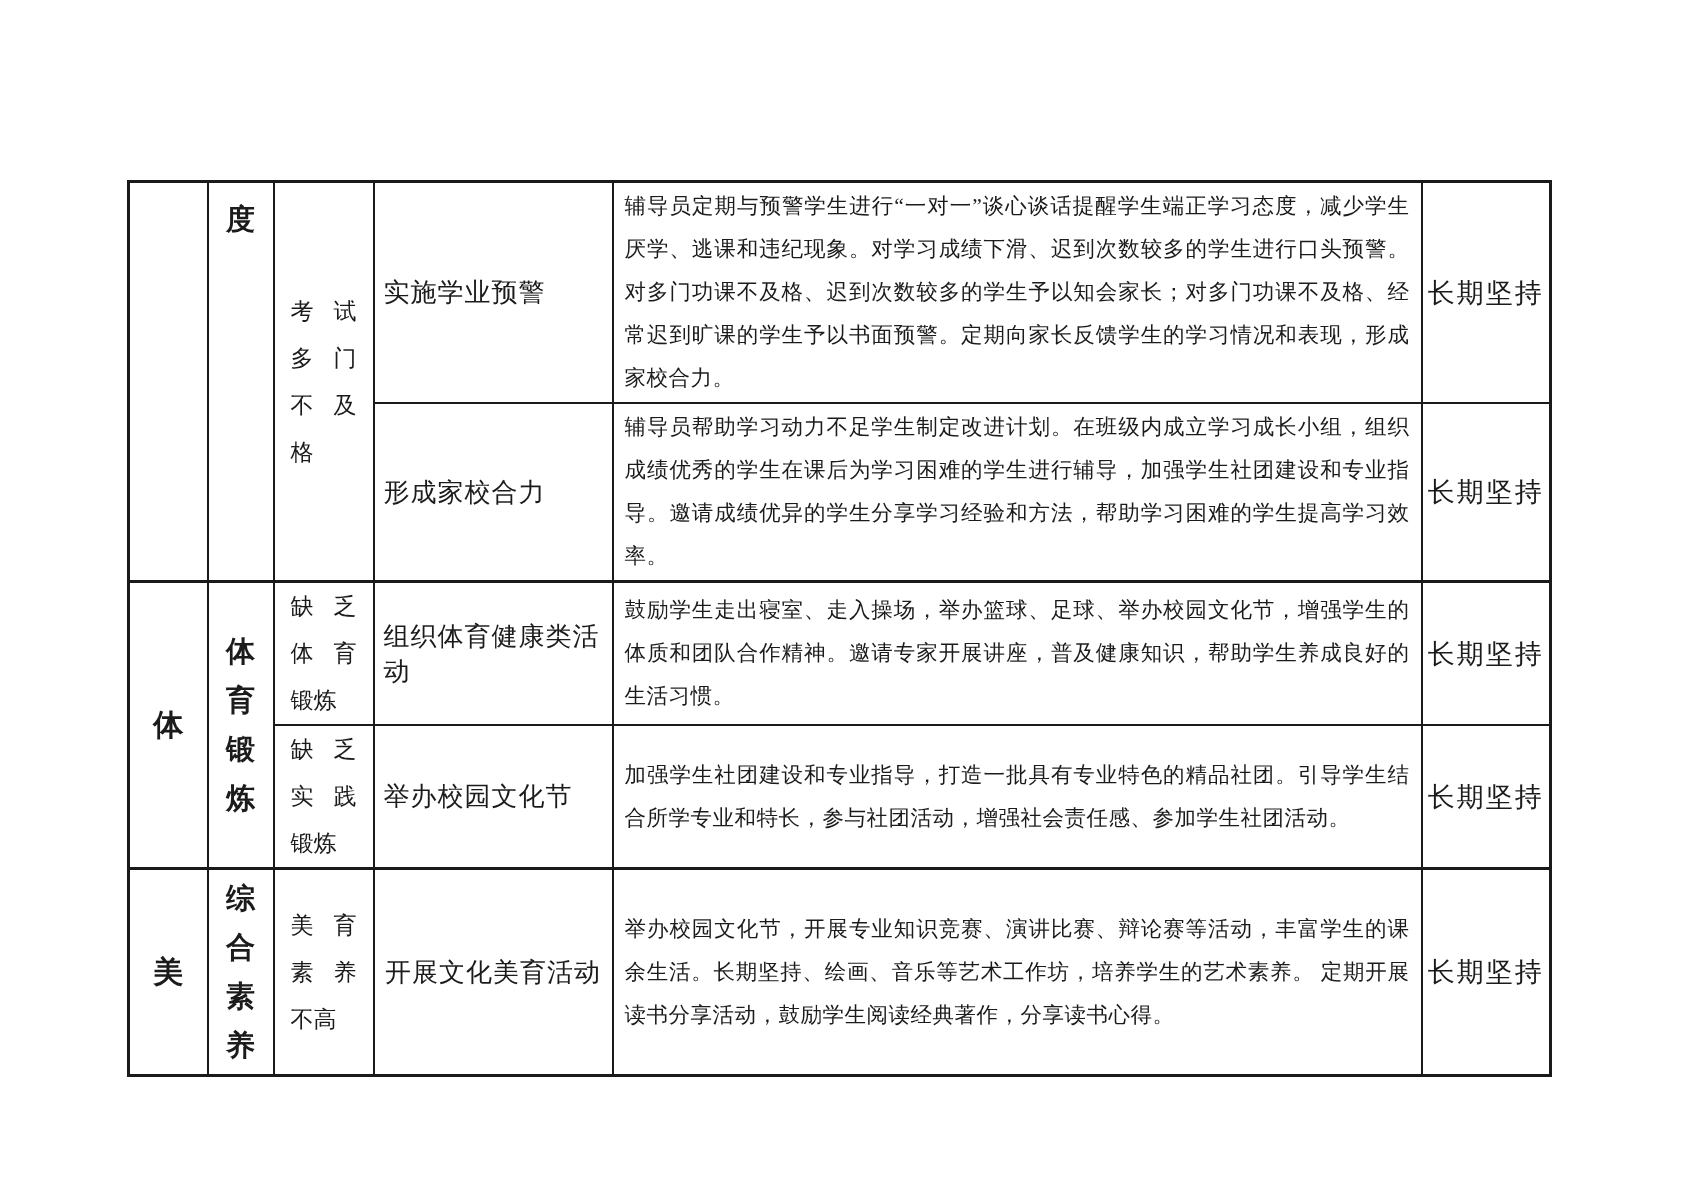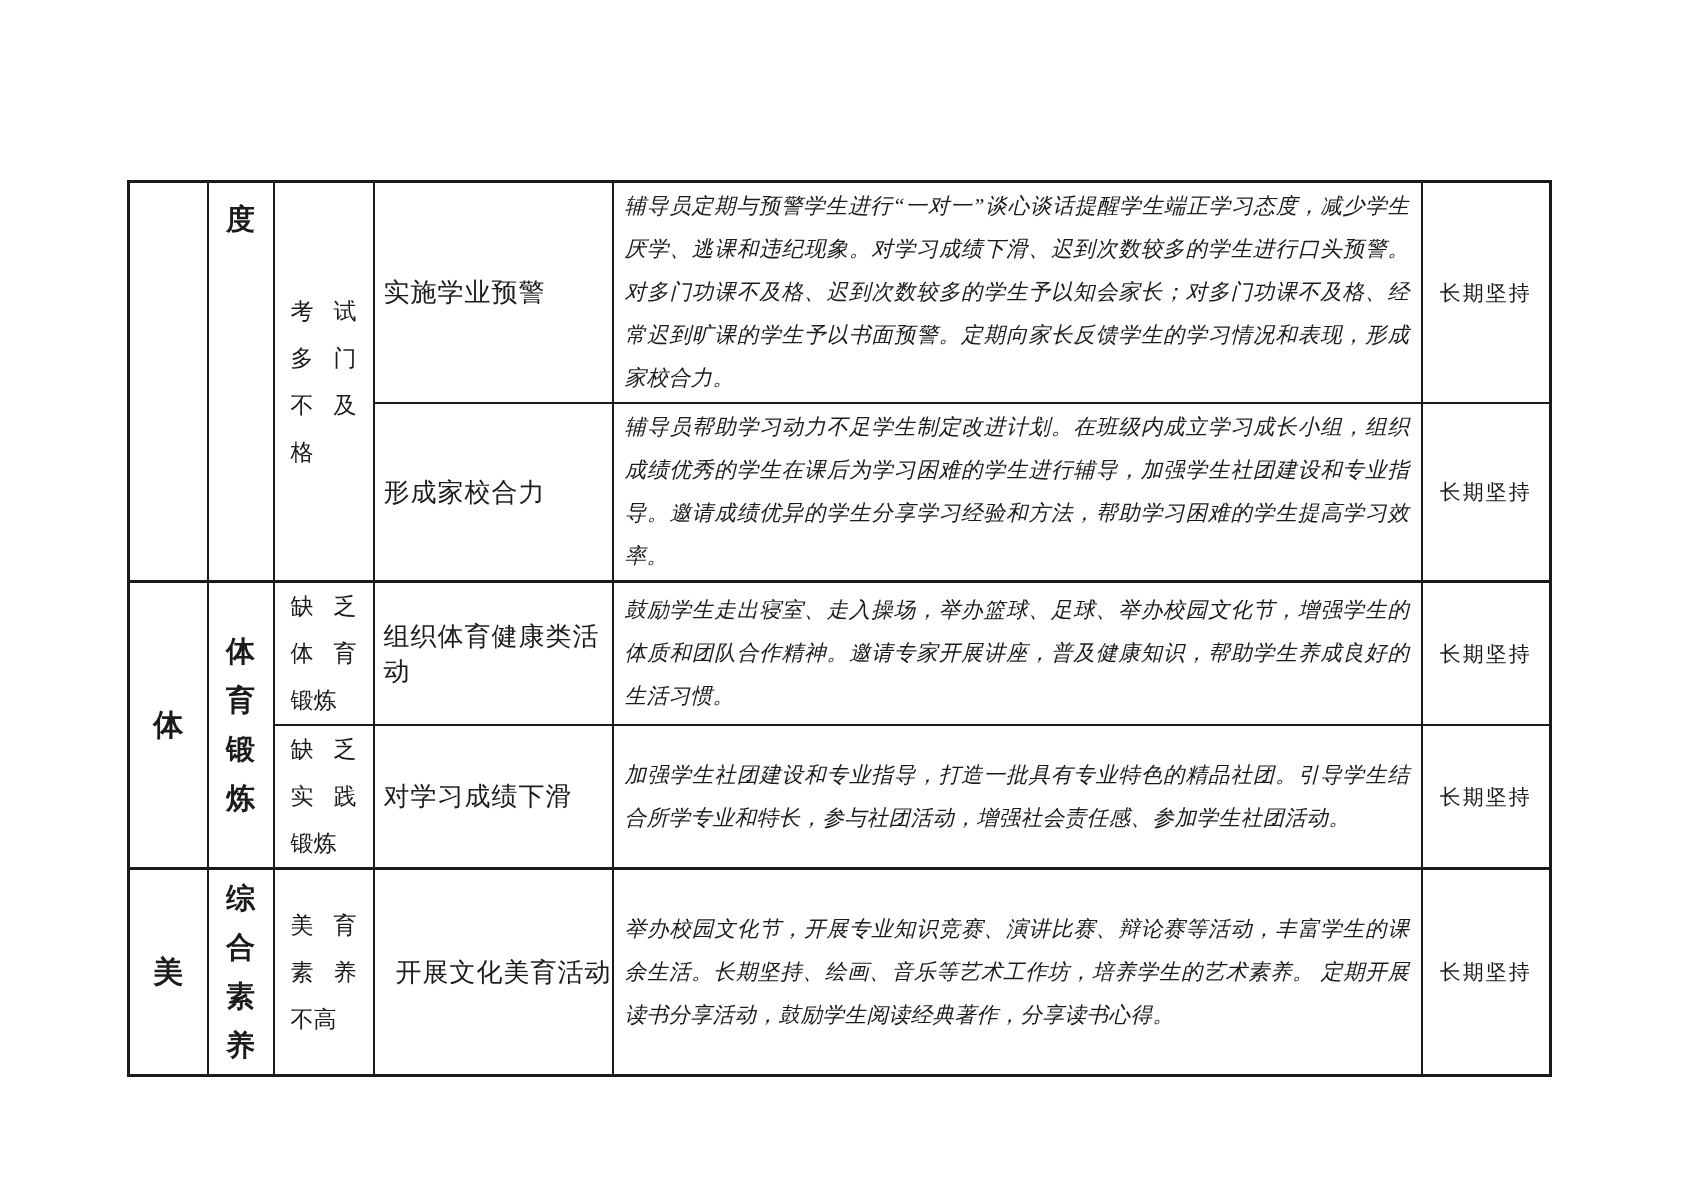--- a/index.html
+++ b/index.html
@@ -66,33 +66,33 @@
     justify-content: space-between;
     line-height: 47px;
   }
   .pline.start { justify-content: flex-start; }
   
   td.c4 {
     font-size: 26px;
     padding-left: 9px;
     letter-spacing: 1px;
   }
-  td.c4.ctr { padding-left: 0; text-align: right; }
-  
-  td.c5 { padding: 2px 11px; font-style: italic; }
+  td.c4.ctr { padding-left: 0; text-align: center; }
+  
+  td.c5 { padding: 2px 11px; }
   .desc {
     font-size: 21.5px;
     line-height: 43px;
     text-align: justify;
     text-justify: inter-character;
     letter-spacing: 0.5px;
   }
   
   td.c6 {
-    font-size: 21px;
+    font-size: 27px;
     text-align: center;
     letter-spacing: 2px;
   }
 </style>
 </head>
 <body>
 
 <div class="sheet">
   <table class="grid">
     <colgroup>
@@ -189,21 +189,21 @@
           <div class="pline">
             <span>实</span>
             <span>践</span>
           </div>
           <div class="pline start">
             <span>锻</span>
             <span>炼</span>
           </div>
         </div>
       </td>
-      <td class="c4">对学习成绩下滑</td>
+      <td class="c4">举办校园文化节</td>
       <td class="c5">
         <div class="desc">加强学生社团建设和专业指导，打造一批具有专业特色的精品社团。引导学生结合所学专业和特长，参与社团活动，增强社会责任感、参加学生社团活动。</div>
       </td>
       <td class="c6">长期坚持</td>
     </tr>
 
     <tr class="r5 sec">
       <td class="c1">美</td>
       <td class="c2">
         <div class="vword">

